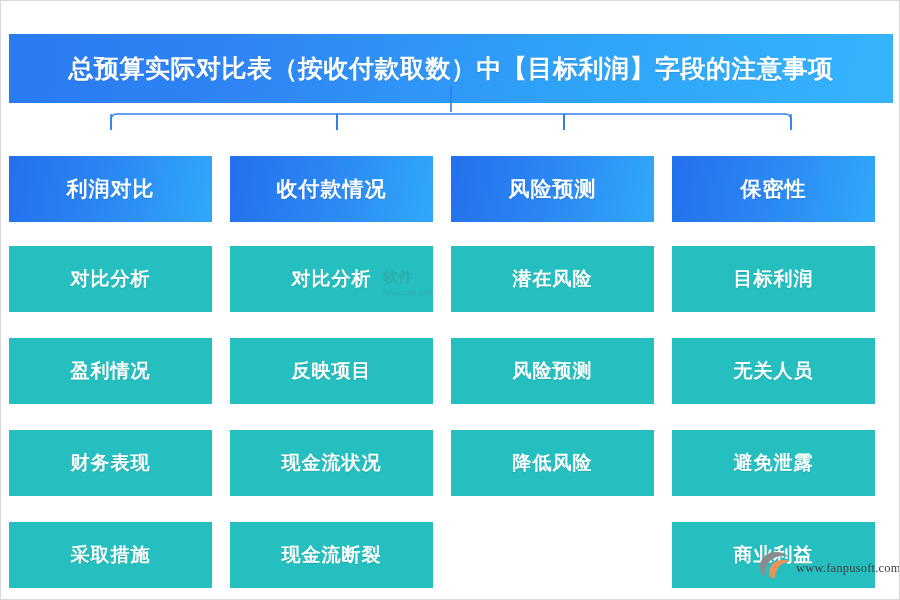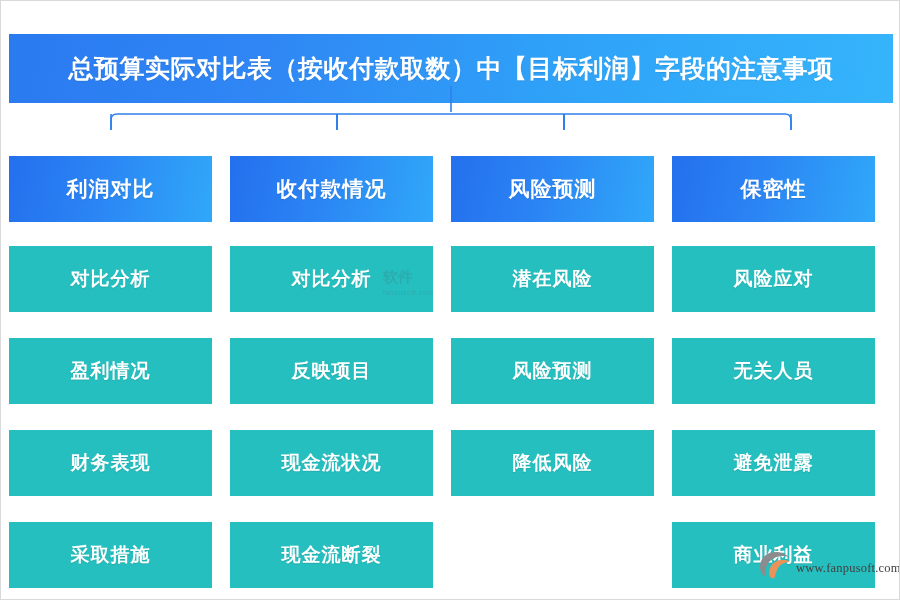--- a/index.html
+++ b/index.html
@@ -197,21 +197,21 @@
       <div class="col-items">
         <div class="item-box">潜在风险</div>
         <div class="item-box">风险预测</div>
         <div class="item-box">降低风险</div>
       </div>
     </div>
 
     <div class="column">
       <div class="col-header">保密性</div>
       <div class="col-items">
-        <div class="item-box">风险应对</div>
+        <div class="item-box">目标利润</div>
         <div class="item-box">无关人员</div>
         <div class="item-box">避免泄露</div>
         <div class="item-box">商业利益</div>
       </div>
     </div>
 
   </div>
 
   <div id="watermark-ghost">
     <div>软件</div>

